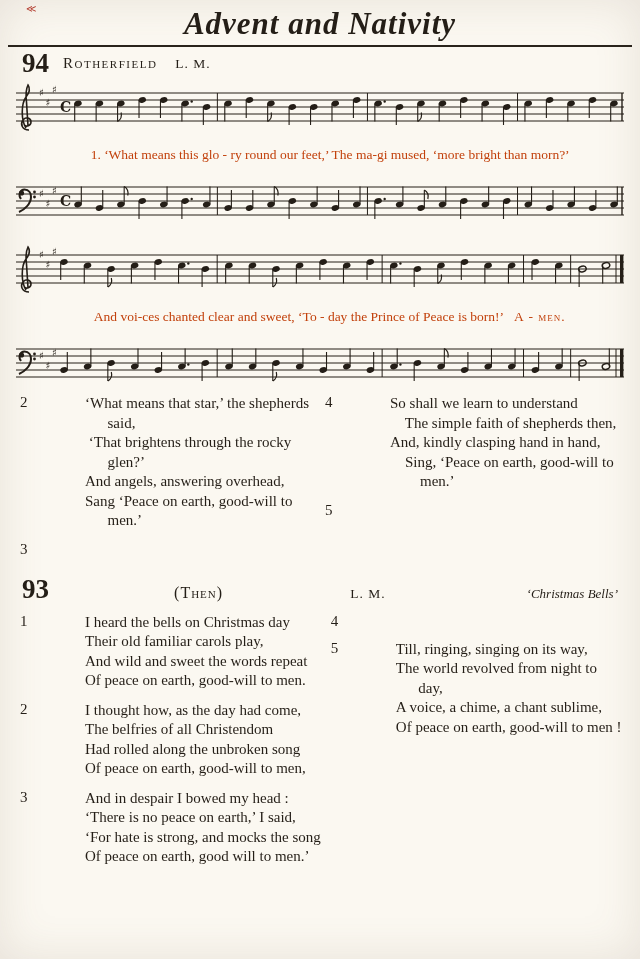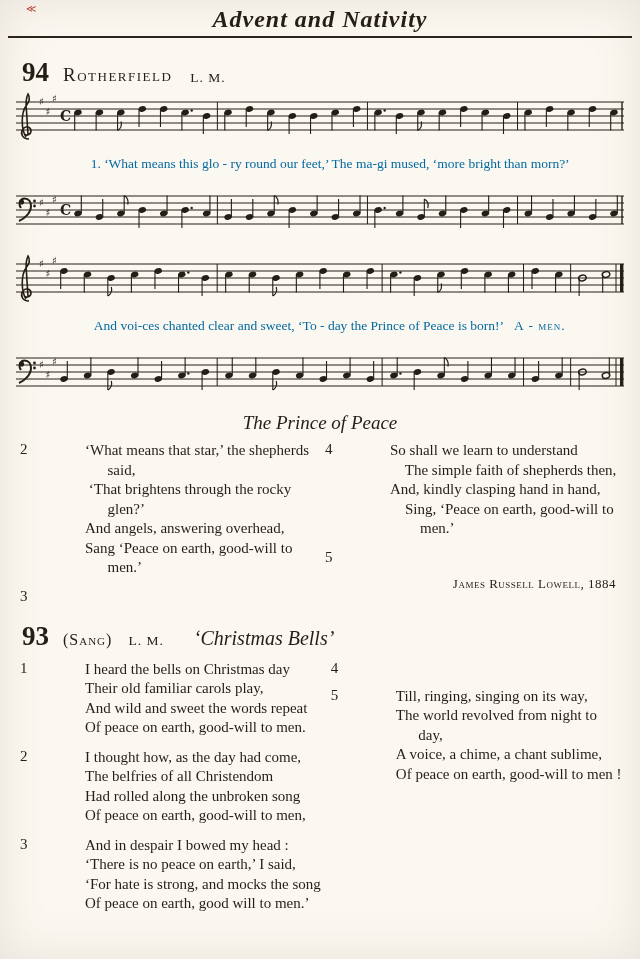--- a/index.html
+++ b/index.html
@@ -1,46 +1,46 @@
 <!DOCTYPE html>
 <html><head>
 <meta charset="utf-8">
 <style>
   html,body{margin:0;padding:0;background:#cfccc4;}
   .page{width:640px;height:959px;background:#fbf8f1;position:relative;overflow:hidden;
         font-family:"Liberation Serif",serif;color:#241e17;
         box-shadow:inset 0 0 46px rgba(110,95,70,.14);}
   .corner-mark{position:absolute;top:3px;left:26px;color:#b23a2c;font-size:10px;}
   .masthead{text-align:center;padding-top:6px;}
-  .masthead .title{font-size:24px;font-style:italic;font-weight:bold;letter-spacing:1px;}
+  .masthead .title{font-size:31px;font-style:italic;font-weight:bold;letter-spacing:1px;}
   .rule{border-top:2px solid #2a241c;margin:3px 8px 0;}
-  .hymn-head{display:flex;align-items:flex-end;padding:13px 22px 0;margin-top:8px;}
+  .hymn-head{display:flex;align-items:center;padding:3px 22px 0;}
   .hnum{font-size:27px;font-weight:bold;margin-right:14px;line-height:1;}
   .sc{font-variant:small-caps;}
-  .tune{font-size:19px;letter-spacing:1.5px;margin-right:18px;}
+  .tune{font-size:15px;letter-spacing:1.5px;margin-right:18px;}
   .meter{font-size:13.5px;margin-right:auto;letter-spacing:1px;}
   .composer{font-size:15px;letter-spacing:.6px;margin-right:62px;white-space:pre;}
   .music{padding:3px 14px 0;}
   .staff{height:58px;}
   .staff svg{display:block;}
-  .music-lyric{font-size:13.5px;text-align:center;margin:-7px 0 -5px;white-space:pre;color:#0369a1;}
+  .music-lyric{font-size:13.5px;text-align:center;margin:-7px 0 -5px;white-space:pre;color:#c2410c;}
   .amen{margin-left:10px;letter-spacing:1px;text-align:right;}
   .sysgap{height:10px;}
   .section-title{text-align:center;font-style:italic;font-size:19px;margin:9px 0 7px;}
   .verses{display:flex;padding:0 20px;}
   .vcol{flex:1;}
   .vcol.right{padding-left:10px;}
   .verse{display:flex;margin-bottom:10px;}
   .vnum{width:17px;flex:none;font-size:15px;}
   .vbody{white-space:pre;font-size:15px;line-height:19.5px;margin-left:48px;}
   .attribution{text-align:right;font-size:13px;padding-right:4px;margin-top:1px;letter-spacing:.5px;}
-  .hymn-head2{display:flex;align-items:baseline;padding:8px 22px 10px;}
+  .hymn-head2{display:flex;align-items:baseline;padding:8px 22px 10px;justify-content:space-between;}
   .tune2{font-size:16px;letter-spacing:1px;margin-right:16px;}
   .meter2{font-size:13.5px;letter-spacing:1px;}
-  .subtitle{font-style:italic;font-size:20px;margin-left:30px;}
+  .subtitle{font-style:italic;font-size:13px;margin-left:30px;}
 </style>
 </head>
 <body>
 
 <div class="page">
 
   <div class="corner-mark">≪</div>
 
   <div class="masthead">
     <span class="title">Advent and Nativity</span>
@@ -360,21 +360,20 @@
           <line x1="203.17391304347825" y1="13" x2="203.17391304347825" y2="41" stroke="#241e17" stroke-width="1"></line>
           <line x1="368.1304347826087" y1="13" x2="368.1304347826087" y2="41" stroke="#241e17" stroke-width="1"></line>
           <line x1="509.5217391304348" y1="13" x2="509.5217391304348" y2="41" stroke="#241e17" stroke-width="1"></line>
           <line x1="556.6521739130435" y1="13" x2="556.6521739130435" y2="41" stroke="#241e17" stroke-width="1"></line>
           <line x1="602" y1="13" x2="602" y2="41" stroke="#241e17" stroke-width="1"></line>
           <rect x="606" y="13" width="3.4" height="28" fill="#241e17"></rect>
         </svg>
       </div>
   </div>
 
-  <div class="section-title">The Prince of Peace</div>
 
   <div class="verses">
     <div class="vcol" id="v94-left">
         <div class="verse">
           <span class="vnum">2</span>
           <div class="vbody">‘What means that star,’ the shepherds
       said,
  ‘That brightens through the rocky
       glen?’
 And angels, answering overhead,
@@ -390,27 +389,26 @@
           <span class="vnum">4</span>
           <div class="vbody">So shall we learn to understand
     The simple faith of shepherds then,
 And, kindly clasping hand in hand,
     Sing, ‘Peace on earth, good-will to
         men.’</div>
         </div>
         <div class="verse">
           <span class="vnum">5</span>
         </div>
-        <div class="attribution sc">James Russell Lowell, 1884</div>
       </div>
   </div>
 
   <div class="hymn-head2">
     <span class="hnum">93</span>
-    <span class="tune2 sc">(Sang)</span>
+    <span class="tune2 sc">(Then)</span>
     <span class="meter2">L. M.</span>
     <span class="subtitle">‘Christmas Bells’</span>
   </div>
 
   <div class="verses">
     <div class="vcol" id="v93-left">
         <div class="verse">
           <span class="vnum">1</span>
           <div class="vbody">I heard the bells on Christmas day
 Their old familiar carols play,

